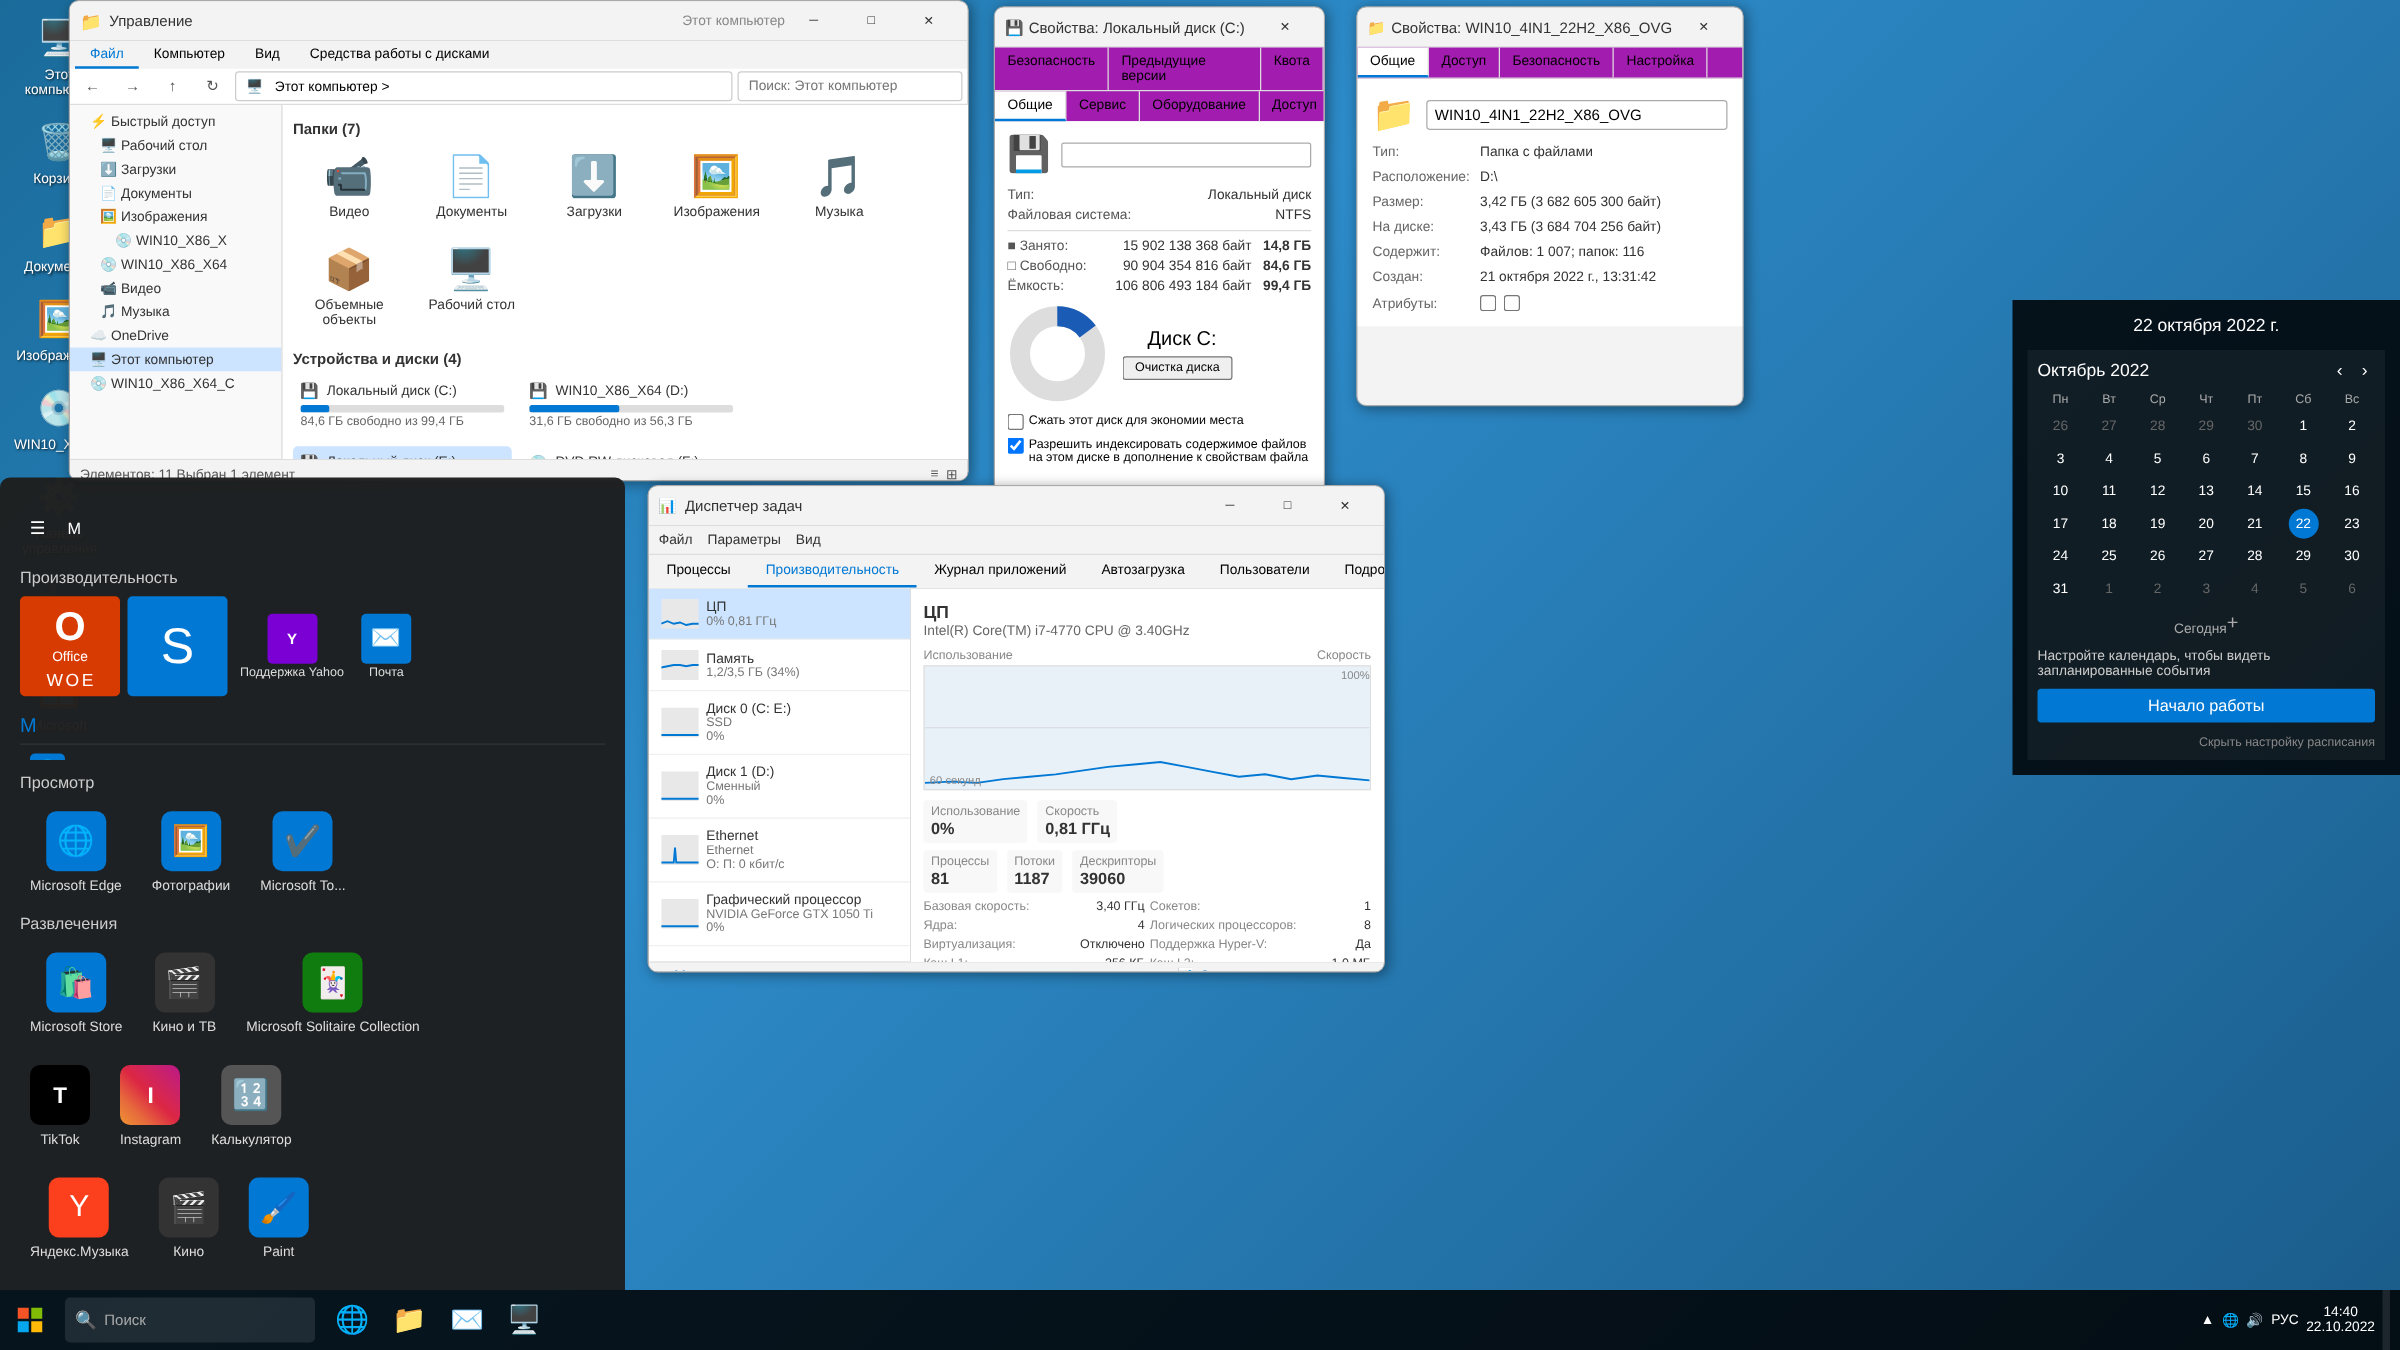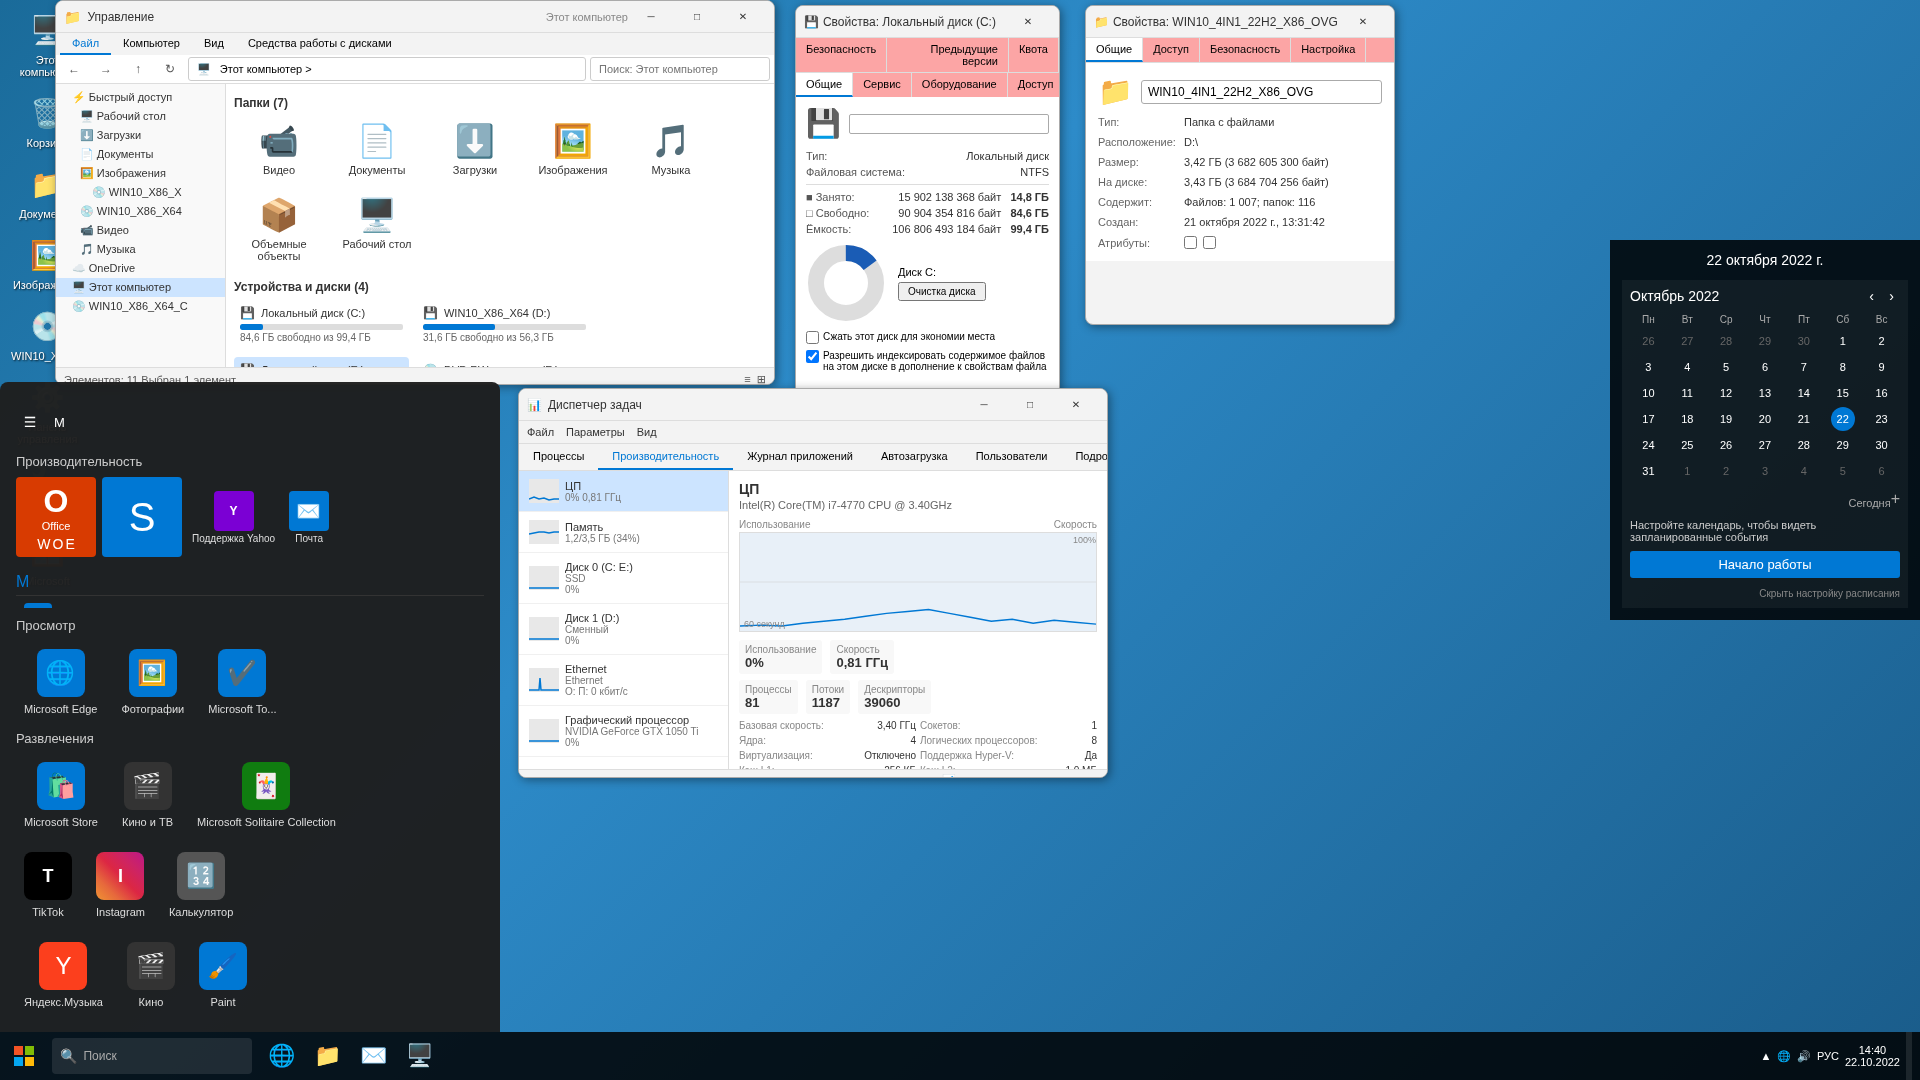--- a/index.html
+++ b/index.html
@@ -314,23 +314,22 @@
 
     
     .disk-props {
       top: 5px;
       left: 795px;
       width: 265px;
       height: 390px;
     }
     .dialog-tabs {
       display: flex;
-      background: #fca5a5;
+      background: #a21caf;
       border-bottom: 1px solid #ddd;
-      text-align: right;
     }
     .dialog-tab {
       padding: 5px 10px;
       font-size: 11px;
       cursor: pointer;
       border-right: 1px solid #ddd;
     }
     .dialog-tab.active {
       background: white;
       border-bottom: 2px solid #0078d4;
@@ -881,21 +880,21 @@
         <span class="disk-info-label">Ёмкость:</span>
         <span class="disk-info-value">106 806 493 184 байт &nbsp; <b>99,4 ГБ</b></span>
       </div>
 
       <div style="display:flex;align-items:center;gap:12px;margin:8px 0;">
         <svg width="80" height="80">
           <circle cx="40" cy="40" r="30" fill="none" stroke="#ddd" stroke-width="16"></circle>
           <circle cx="40" cy="40" r="30" fill="none" stroke="#1a5cb5" stroke-width="16" stroke-dasharray="28 160" stroke-dashoffset="0" transform="rotate(-90 40 40)"></circle>
         </svg>
         <div>
-          <div style="font-size:11px;">Диск С:</div>
+          <div style="font-size:16px;margin-left:20px;">Диск С:</div>
           <button style="font-size:10px;padding:2px 8px;margin-top:4px;">Очистка диска</button>
         </div>
       </div>
       <div style="display:flex;align-items:flex-start;gap:4px;margin-bottom:6px;">
         <input type="checkbox" style="">
         <label style="font-size:10px;">Сжать этот диск для экономии места</label>
       </div>
       <div style="display:flex;align-items:flex-start;gap:4px;">
         <input type="checkbox" checked="" style="">
         <label style="font-size:10px;">Разрешить индексировать содержимое файлов на этом диске в дополнение к свойствам файла</label>
@@ -1010,21 +1009,21 @@
         <div class="cal-day">29</div>
         <div class="cal-day">30</div>
         <div class="cal-day">31</div>
         <div class="cal-day other-month">1</div>
         <div class="cal-day other-month">2</div>
         <div class="cal-day other-month">3</div>
         <div class="cal-day other-month">4</div>
         <div class="cal-day other-month">5</div>
         <div class="cal-day other-month">6</div>
       </div>
-      <div style="display:flex;justify-content:flex-end;align-items:center;margin-top:6px;">
+      <div style="display:flex;justify-content:center;align-items:center;margin-top:6px;">
         <span class="cal-today-btn">Сегодня</span>
         <button class="cal-add-btn">+</button>
       </div>
       <div class="cal-schedule">
         <div>Настройте календарь, чтобы видеть запланированные события</div>
         <button class="cal-start-work-btn">Начало работы</button>
       </div>
       <div style="text-align:right;margin-top:8px;">
         <span style="font-size:10px;color:#888;cursor:pointer;">Скрыть настройку расписания</span>
       </div>

